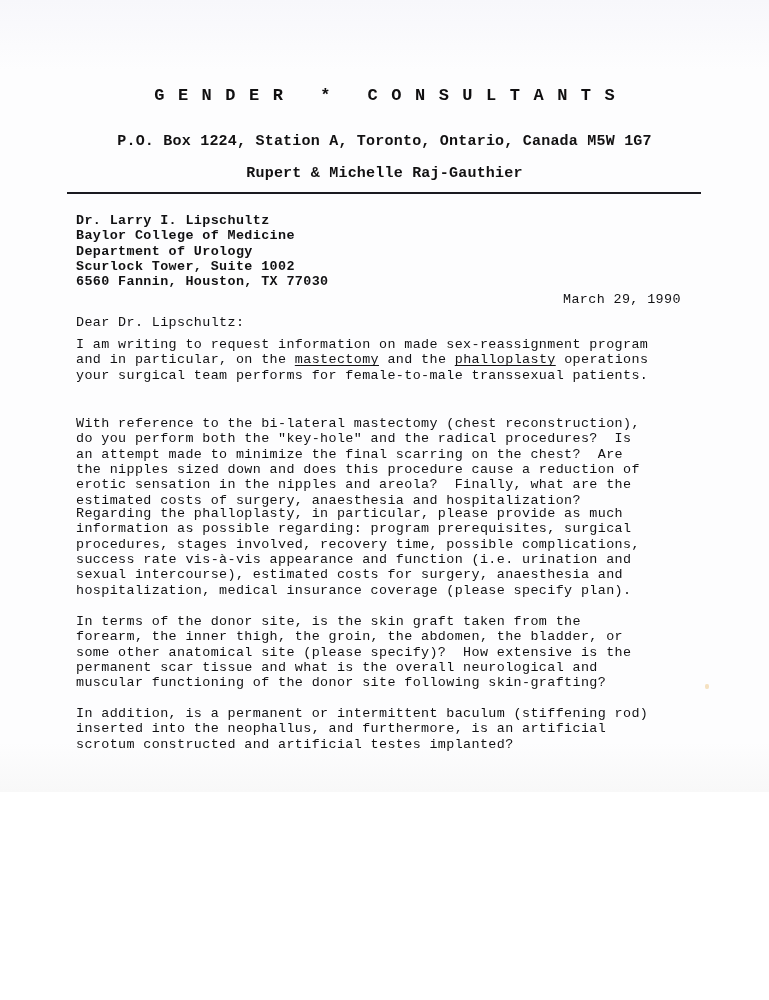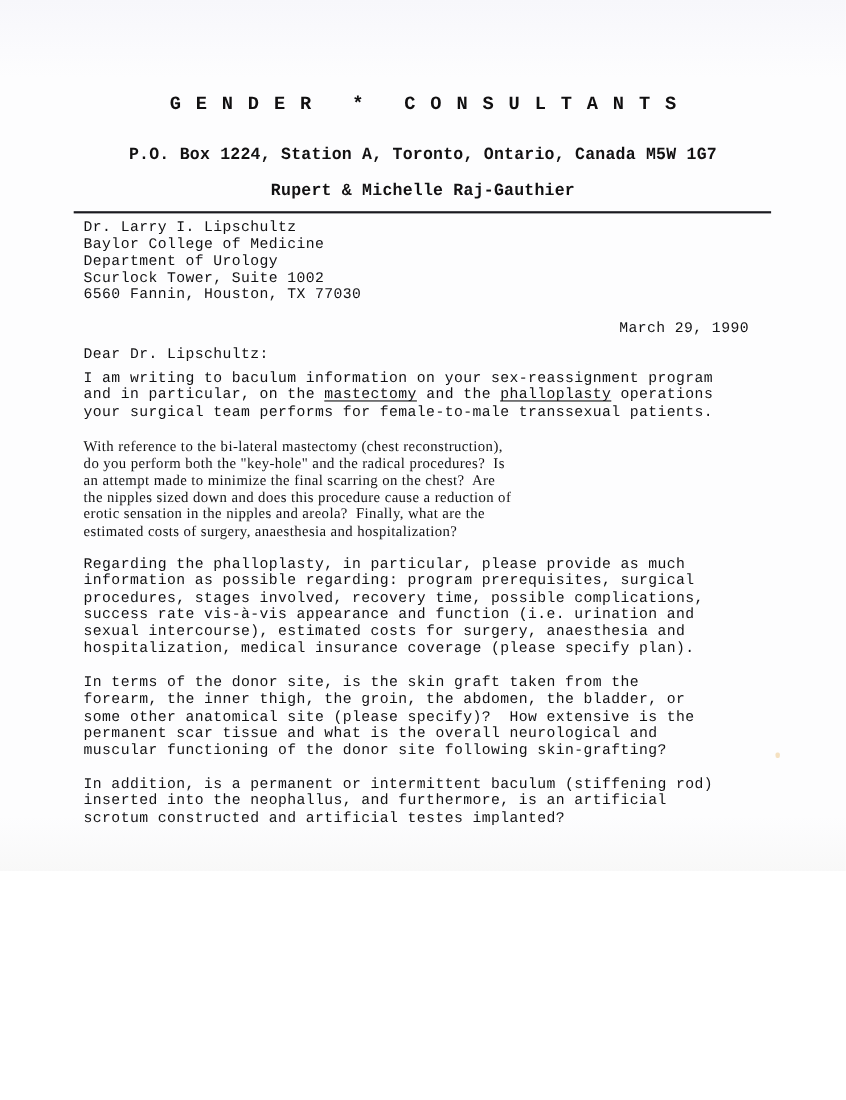--- a/index.html
+++ b/index.html
@@ -89,37 +89,37 @@
   
   .tw {
     position: absolute;
     left: 76px;
     font-size: 13.4px;
     line-height: 15.35px;
     letter-spacing: 0.38px;
     white-space: pre;
     color: #111113;
   }
-  .recipient { top: 200px; }
+  .recipient { top: 213px; font-weight: bold; }
   .date {
     position: absolute;
     left: 543px;
     top: 292px;
     font-size: 13.4px;
     line-height: 15.35px;
     letter-spacing: 0.38px;
     white-space: pre;
     color: #111113;
     padding-left: 20px;
   }
   .salutation { top: 315px; }
 
   .para { position: absolute; left: 76px; }
   .p1 { top: 337px; }
-  .p2 { top: 398px; font-family: Liberation Serif, serif; }
+  .p2 { top: 416px; }
   .p3 { top: 506px; }
   .p4 { top: 614px; }
   .p5 { top: 706px; }
   .p6 { top: 767px; }
   .p7 { top: 813px; }
 
   .u { text-decoration: underline; text-underline-offset: 1.5px; }
 
   
   .sig-closing {
@@ -173,21 +173,21 @@
   <div class="rule top"></div>
 
   <div class="tw recipient">Dr. Larry I. Lipschultz
 Baylor College of Medicine
 Department of Urology
 Scurlock Tower, Suite 1002
 6560 Fannin, Houston, TX 77030</div>
   <div class="date">March 29, 1990</div>
   <div class="tw salutation">Dear Dr. Lipschultz:</div>
 
-  <div class="tw para p1"><span>I am writing to baculum information on your sex-reassignment program
+  <div class="tw para p1"><span>I am writing to request information on made sex-reassignment program
 and in particular, on the </span><span class="u">mastectomy</span><span> and the </span><span class="u">phalloplasty</span><span> operations
 your surgical team performs for female-to-male transsexual patients.</span></div>
 
   <div class="tw para p2">With reference to the bi-lateral mastectomy (chest reconstruction),
 do you perform both the "key-hole" and the radical procedures?  Is
 an attempt made to minimize the final scarring on the chest?  Are
 the nipples sized down and does this procedure cause a reduction of
 erotic sensation in the nipples and areola?  Finally, what are the
 estimated costs of surgery, anaesthesia and hospitalization?</div>
   <div class="tw para p3">Regarding the phalloplasty, in particular, please provide as much

